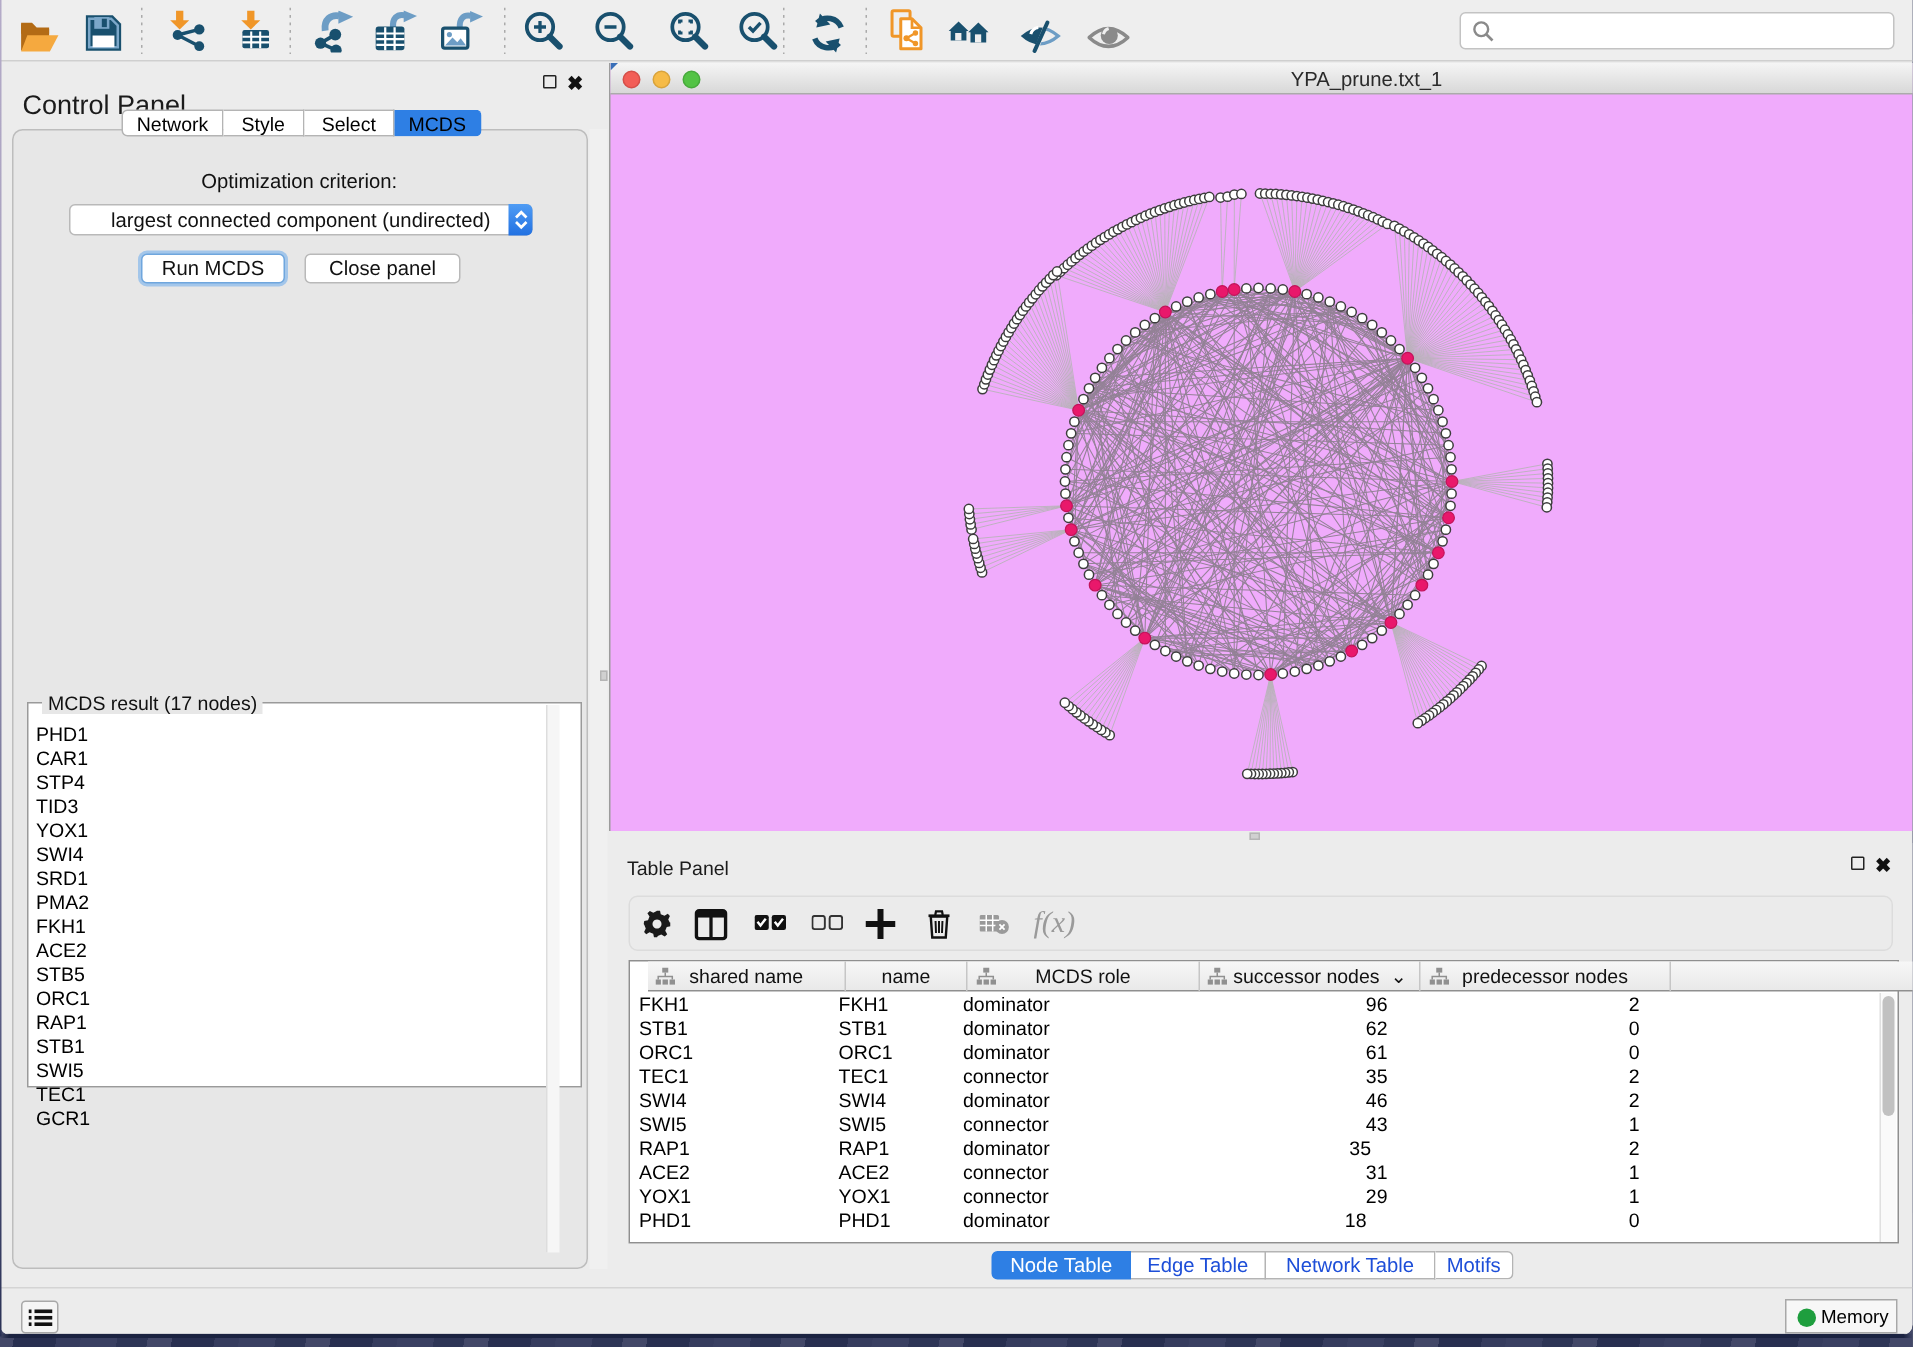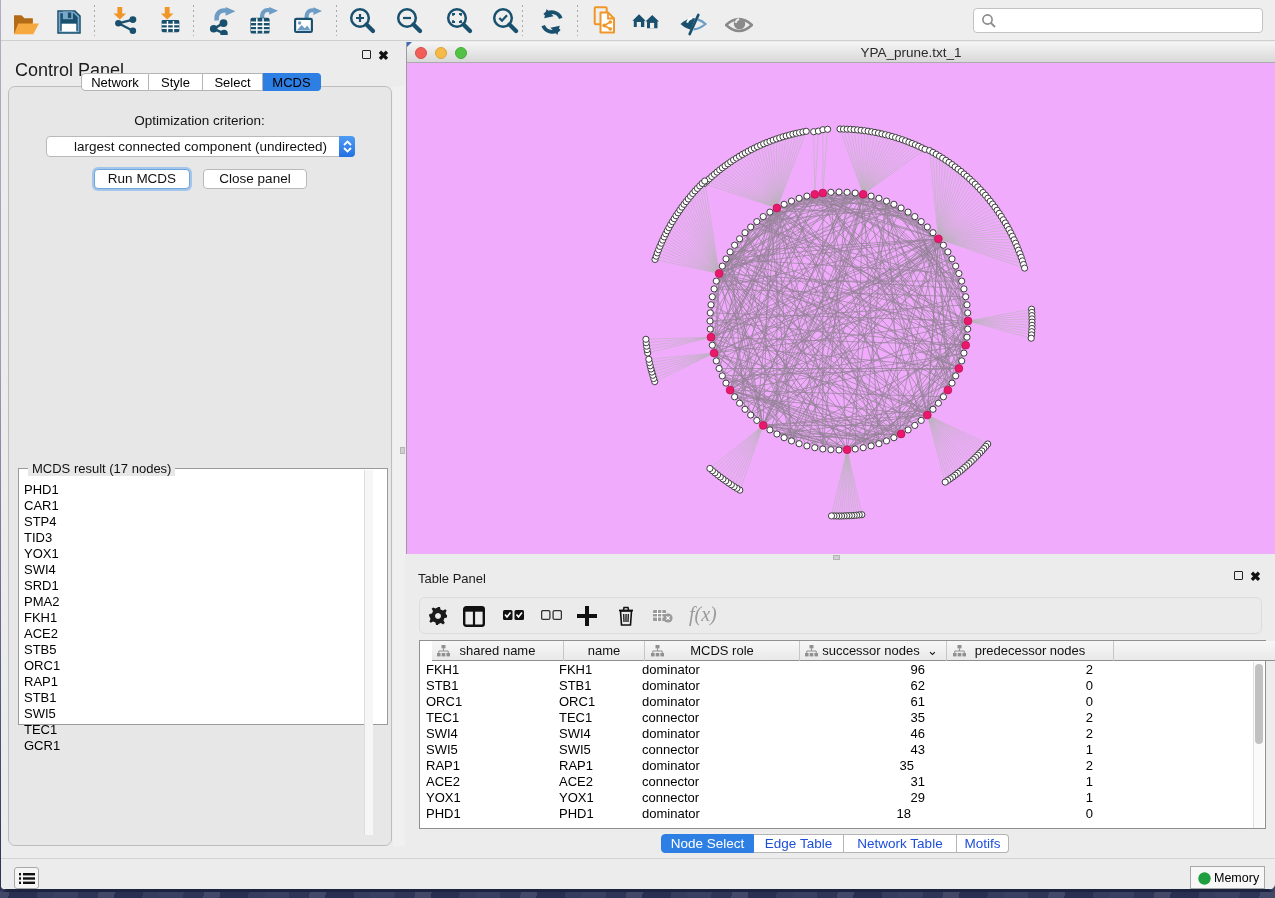--- a/index.html
+++ b/index.html
@@ -1232,21 +1232,21 @@
           <div class="tc" style="left:139px">PHD1</div>
           <div class="tc" style="left:222px">dominator</div>
           <div class="tc" style="left:406px;width:85px;text-align:right">18</div>
           <div class="tc" style="left:590px;width:83px;text-align:right">0</div>
         </div>
         <div id="tsb">
           <div id="tsbthumb"></div>
         </div>
       </div>
 <div class="btabs" style="left:255px;top:272px">
-        <div class="btab" style="width:93px;background:#2e7fe4;border-color:#2e7fe4;color:#fff;border-radius:4px 0 0 4px;border-left:1px solid #2e7fe4">Node Select</div>
+        <div class="btab" style="width:93px;background:#2e7fe4;border-color:#2e7fe4;color:#fff;border-radius:4px 0 0 4px;border-left:1px solid #2e7fe4">Node Table</div>
         <div class="btab" style="width:90px">Edge Table</div>
         <div class="btab" style="width:113px">Network Table</div>
         <div class="btab" style="width:52px;border-radius:0 4px 4px 0">Motifs</div>
       </div>
 </div>
 <div id="statusbar">
 <div id="sbbtn">
         <svg class="abs" style="left:4px;top:4px" width="16" height="13" viewBox="0 0 16 13">
           <g fill="#111">
             <rect x="0" y="1" width="2" height="2.4"></rect>

